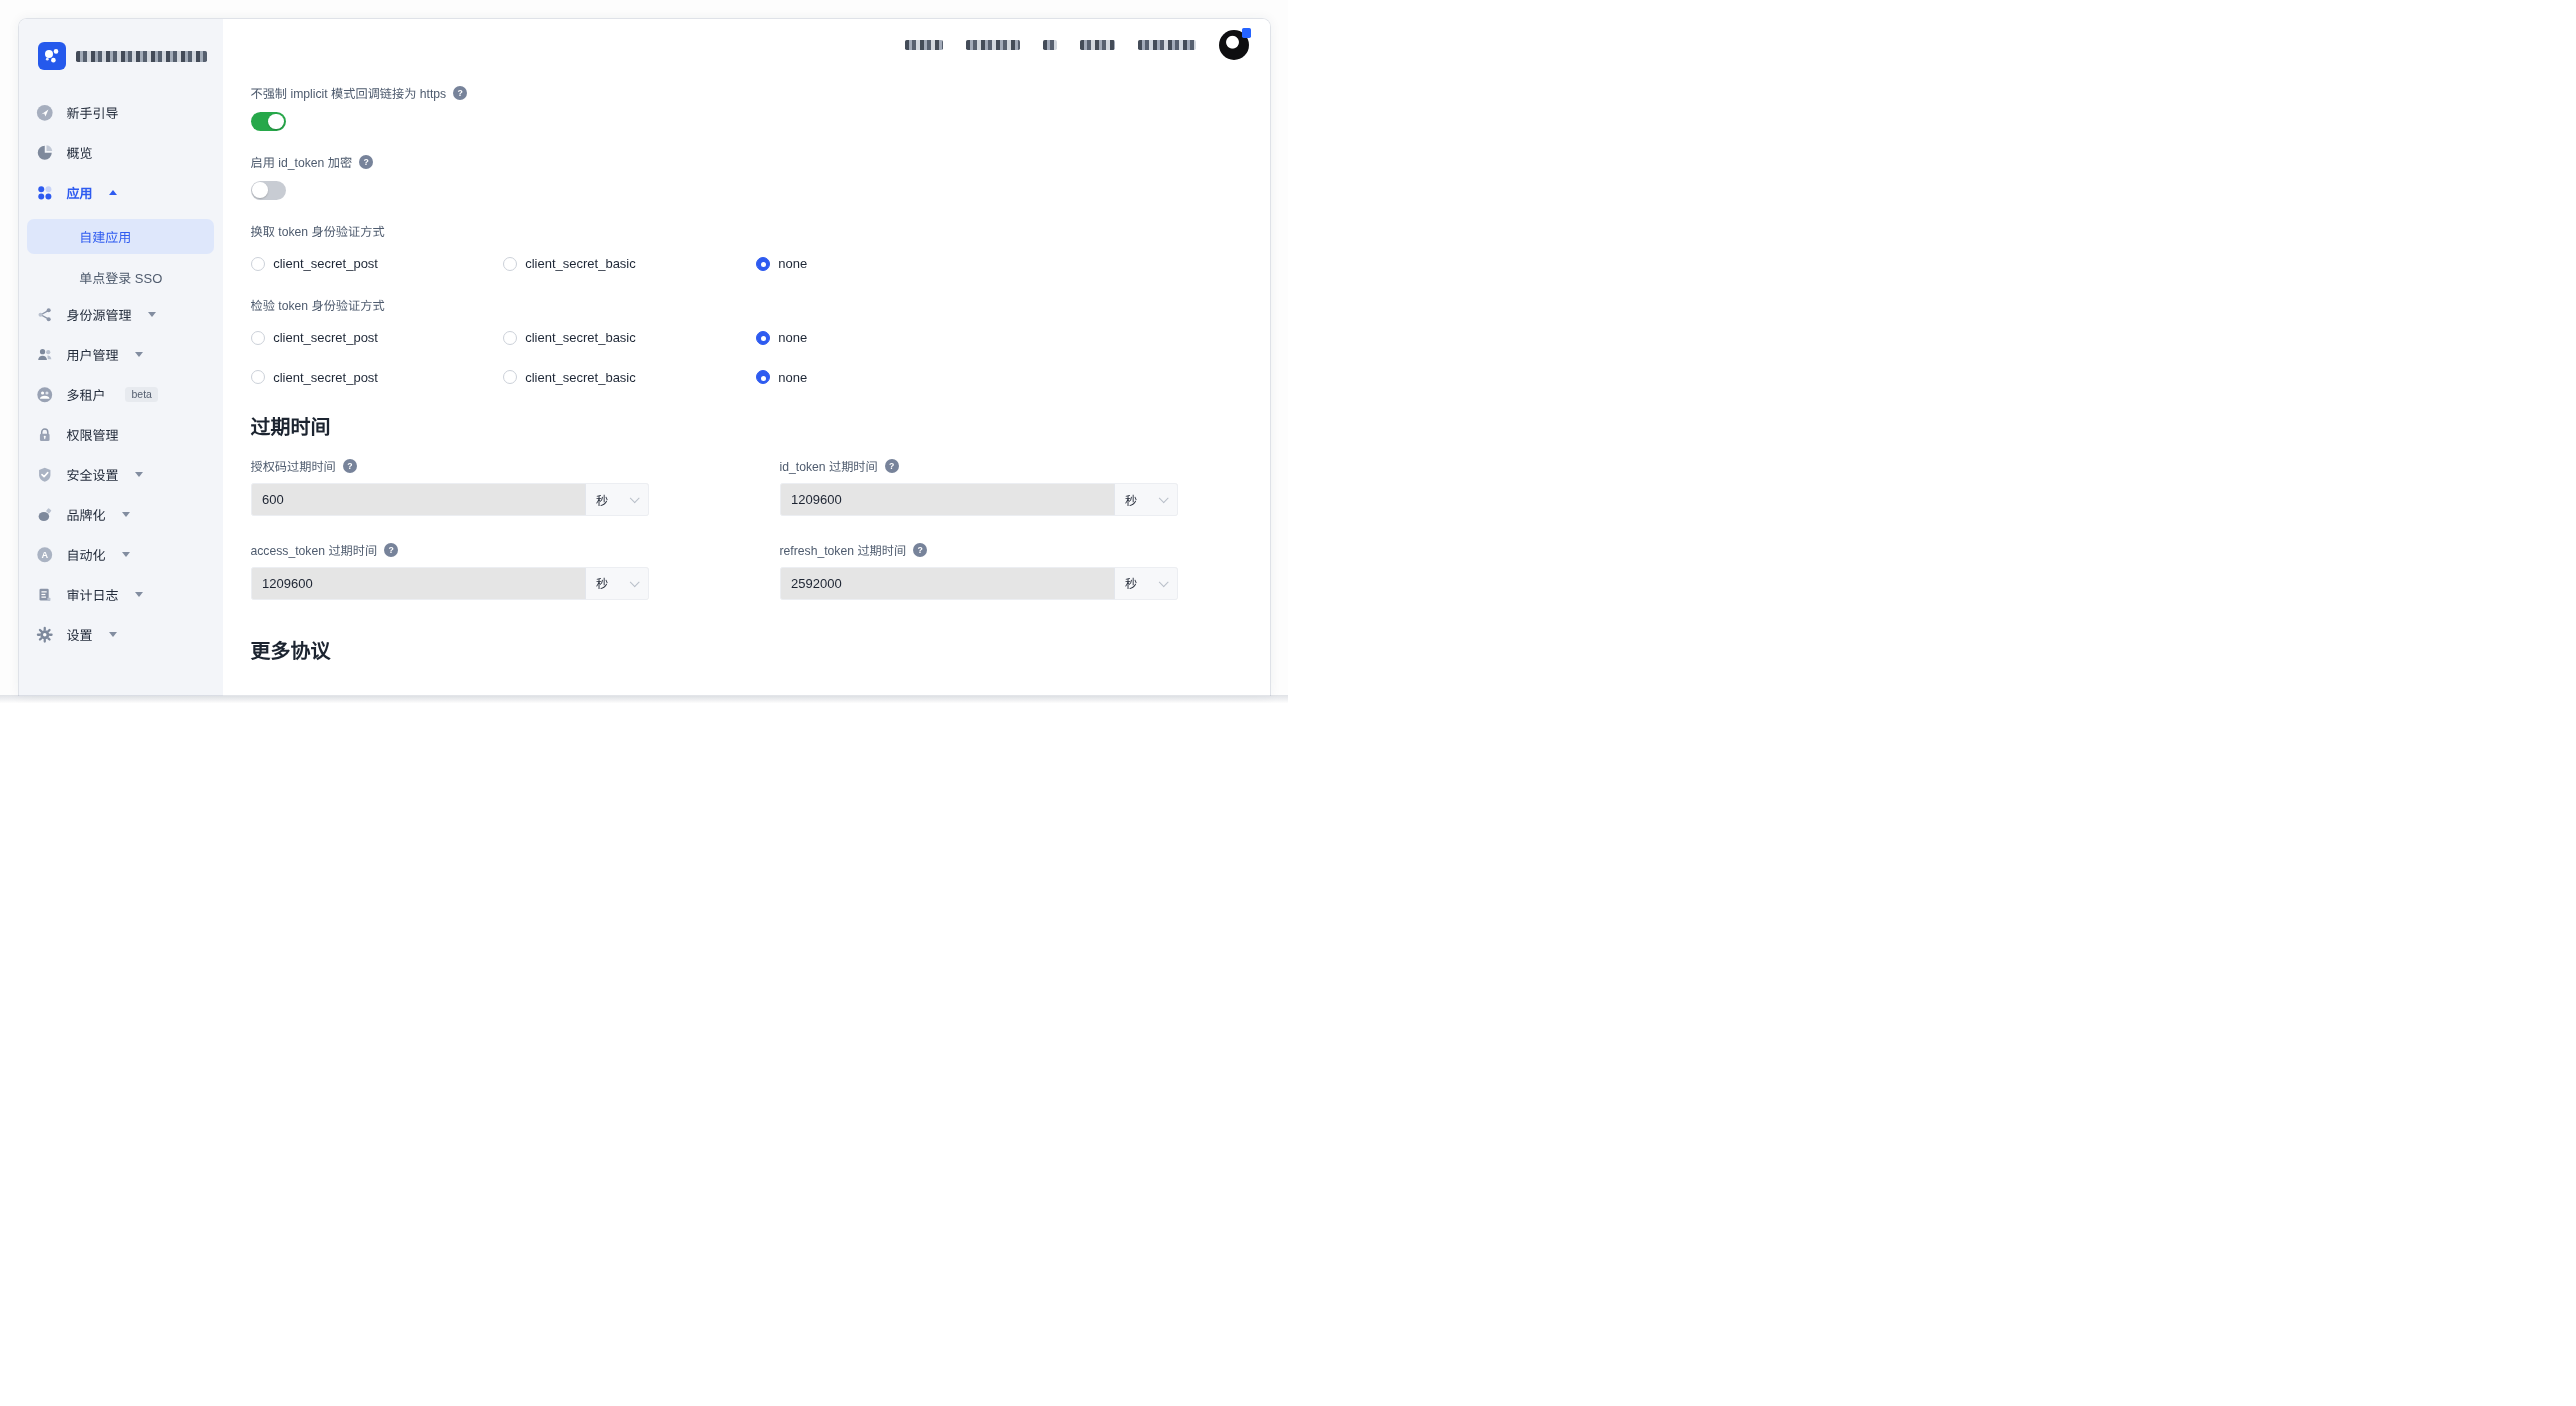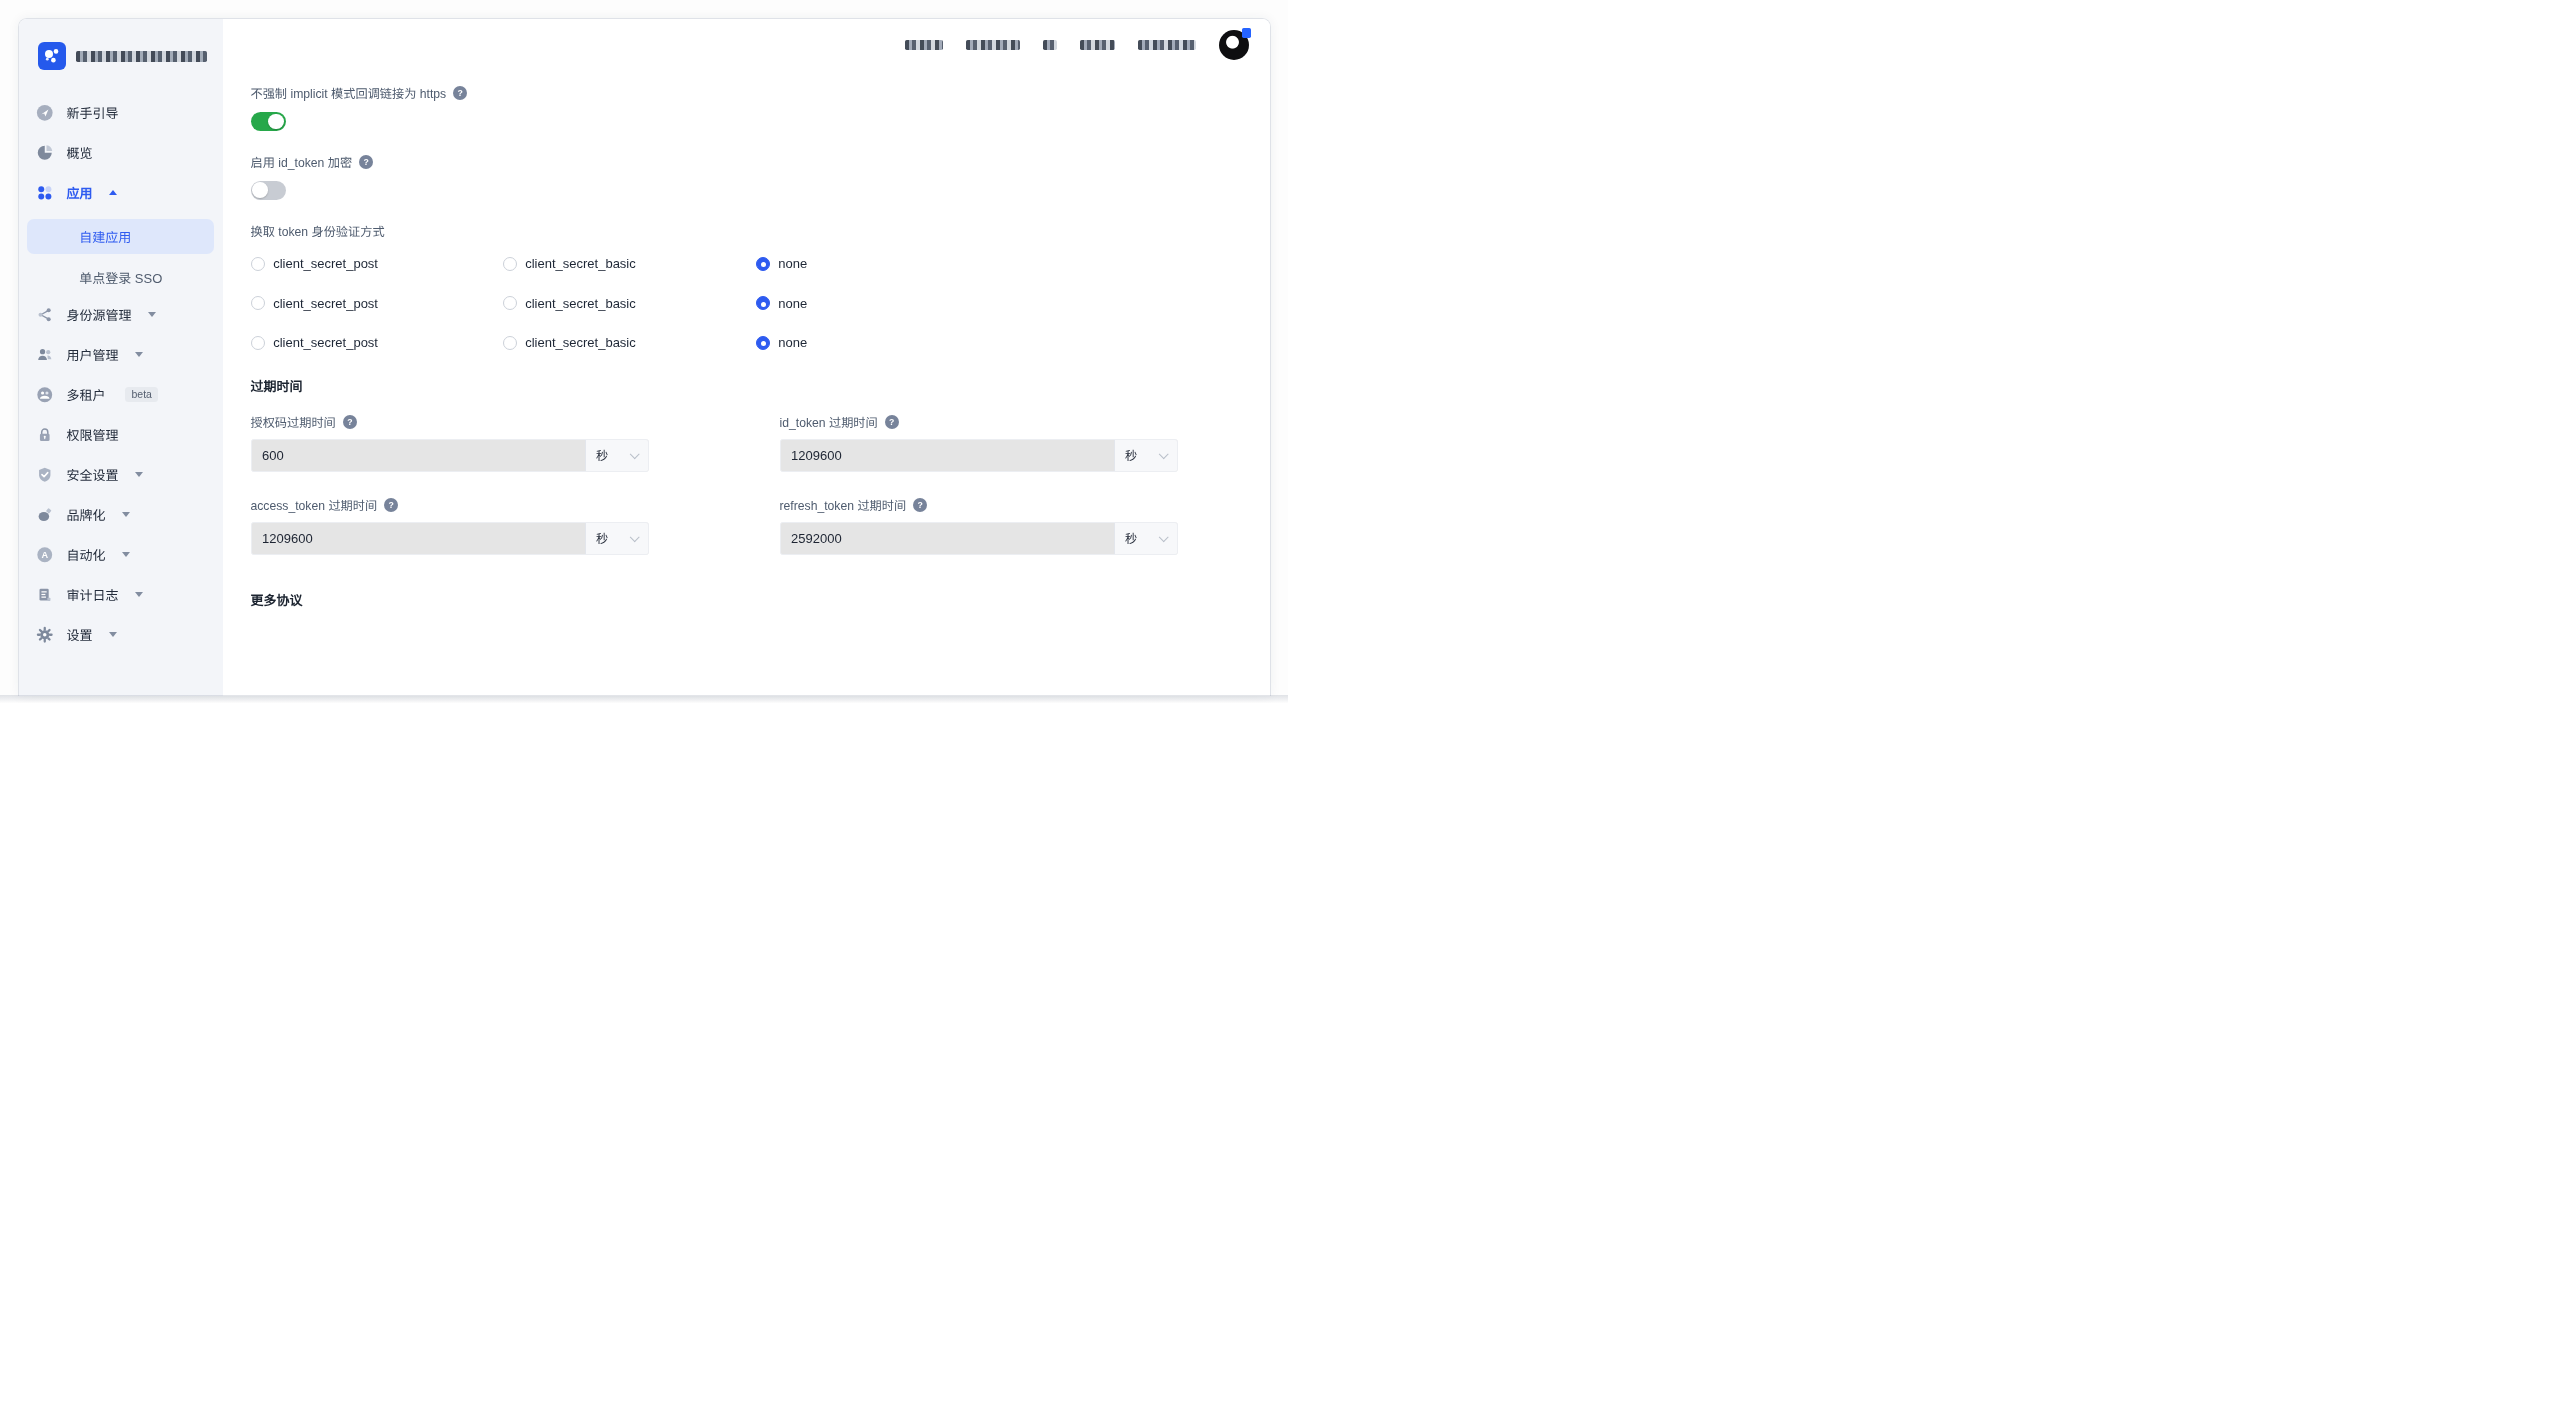--- a/index.html
+++ b/index.html
@@ -69,21 +69,21 @@
 
   .radio-group { margin-bottom:24.5px; }
   .radio-group .lbl-row { margin-bottom:16.6px; }
   .radio-row { display:grid; grid-template-columns:252px 253px auto; align-items:center; }
   .radio-opt { display:flex; align-items:center; gap:8.7px; font-size:13px; color:#1e2736; cursor:pointer; }
   .radio { width:14px; height:14px; border-radius:50%; background:#fff; border:0.9px solid #ccd1d9; position:relative; }
   .radio.checked { background:#2e5bf0; border-color:#2e5bf0; }
   .radio.checked::after { content:""; position:absolute; left:4.4px; top:4.4px; width:5.2px; height:5.2px;
     background:#fff; border-radius:50%; }
 
-  .section-h { font-size:13px; font-weight:700; color:#1c2430; margin:26px 0 17.5px 0; }
+  .section-h { font-size:20px; font-weight:700; color:#1c2430; margin:26px 0 17.5px 0; }
   .grid2 { display:grid; grid-template-columns:398px 398px; column-gap:131px; row-gap:24.5px; }
   .field .lbl-row { margin-bottom:7.9px; }
   .input-group { display:flex; width:398px; height:33px; background:#e5e5e5;
     border:0.9px solid #eceef2; border-radius:2.6px; overflow:hidden; }
   .input-group input { flex:1; border:none; outline:none; background:transparent; padding:0 10.5px;
     font-size:13px; color:#1d2432; font-family:"Liberation Sans","DejaVu Sans",sans-serif; }
   .unit-select { width:63px; border-left:0.9px solid #e3e6ec; display:flex; align-items:center;
     justify-content:space-between; padding:0 10.5px; cursor:pointer; background:#f7f8fa; }
   .unit-select .u { font-size:12.2px; color:#1d2432; }
   .chev { width:7px; height:7px; border-right:1.4px solid #b9bfc9; border-bottom:1.4px solid #b9bfc9;
@@ -315,20 +315,23 @@
               <span>client_secret_basic</span>
             </div>
             <div class="radio-opt">
               <span class="radio checked"></span>
               <span>none</span>
             </div>
           </div>
         </div>
 
         <div class="radio-group">
+          <div class="lbl-row">
+              <span>检验 token 身份验证方式</span>
+            </div>
           <div class="radio-row">
             <div class="radio-opt">
               <span class="radio"></span>
               <span>client_secret_post</span>
             </div>
             <div class="radio-opt">
               <span class="radio"></span>
               <span>client_secret_basic</span>
             </div>
             <div class="radio-opt">

